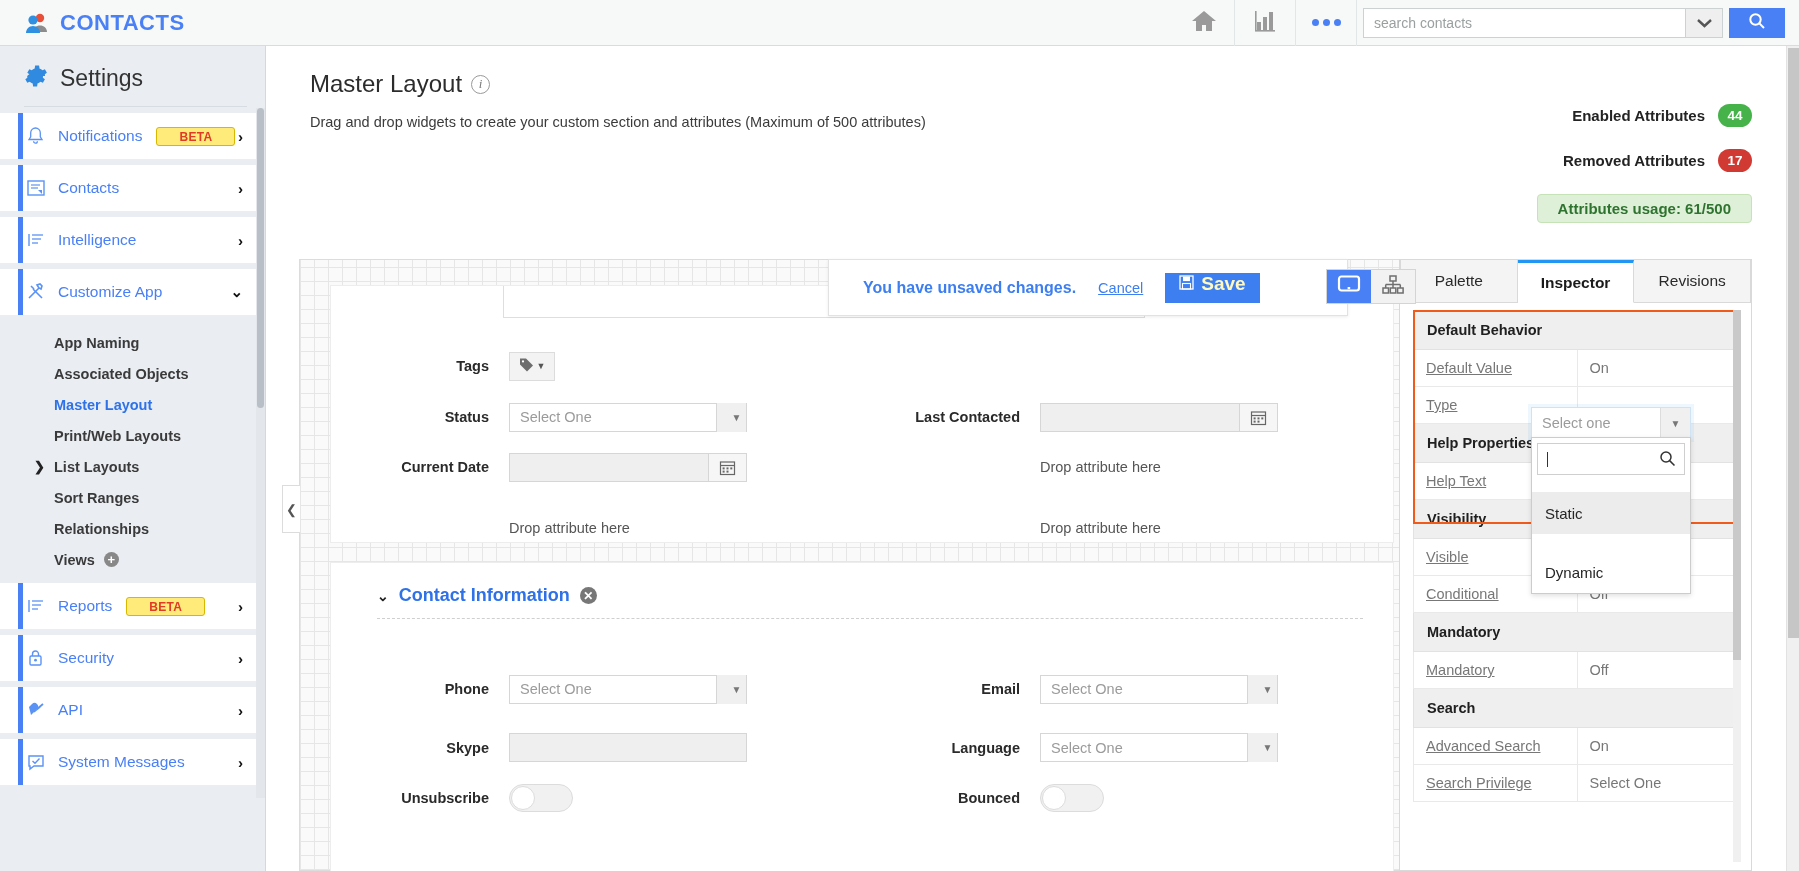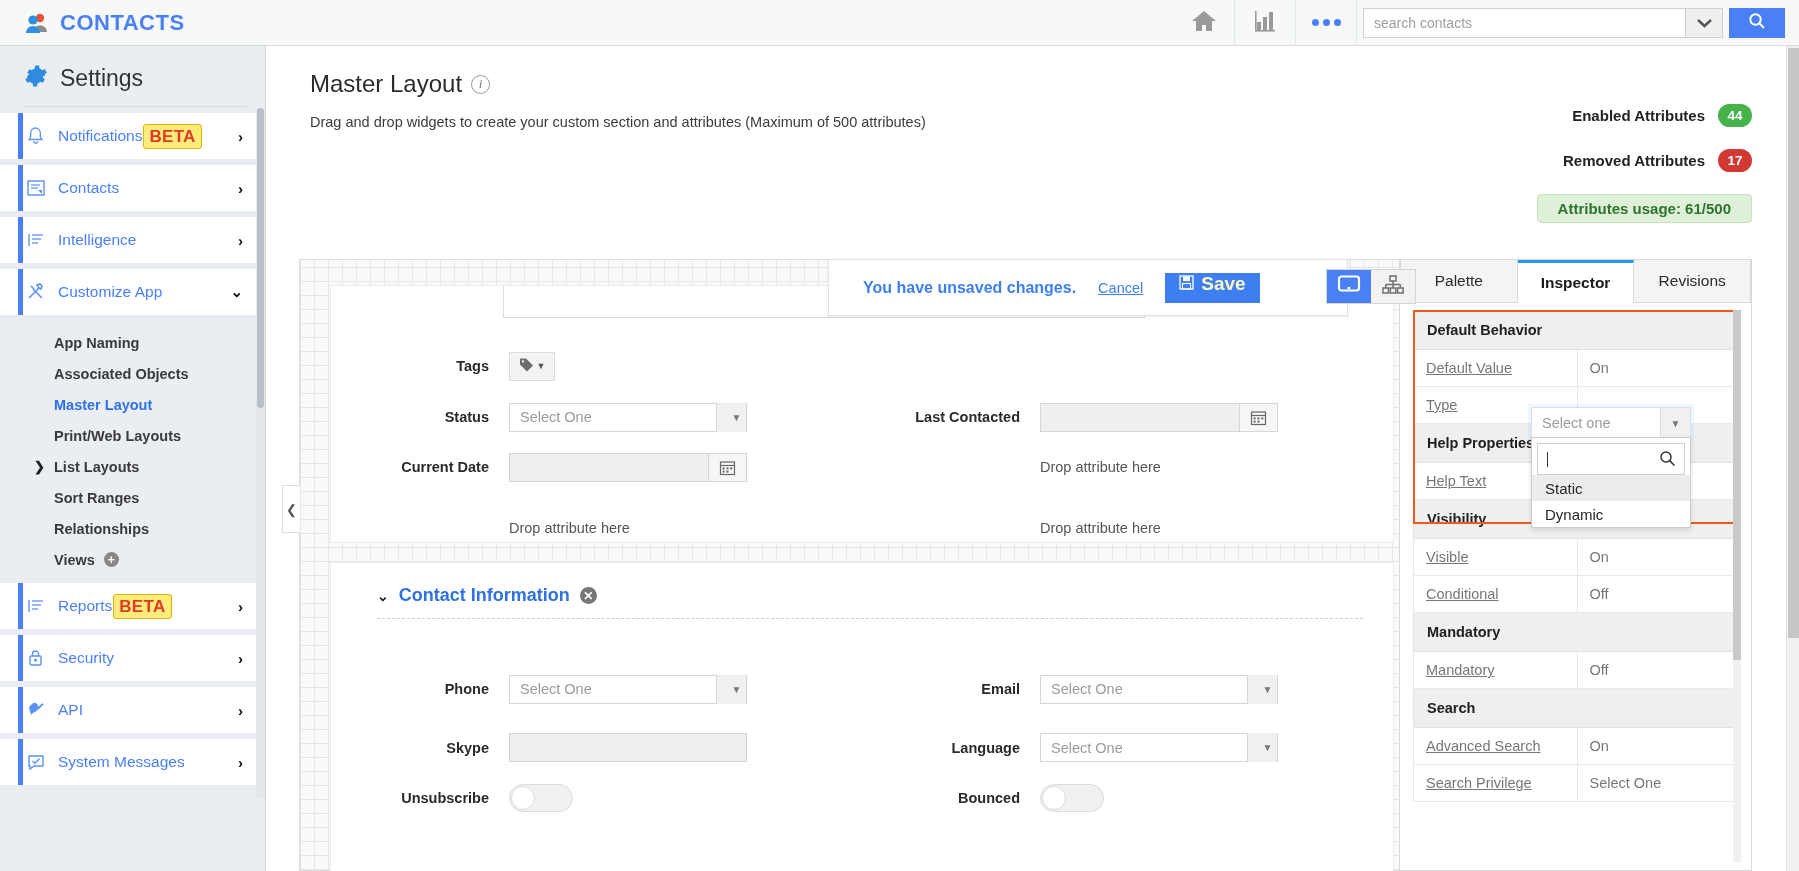--- a/index.html
+++ b/index.html
@@ -65,22 +65,22 @@
     display: flex; align-items: center; padding-left: 26px; margin-bottom: 6px;
     cursor: pointer;
   }
   .side-item::before {
     content: ""; position: absolute; left: 18px; top: 0; bottom: 0; width: 5px;
     background: #4a80f5;
   }
   .side-ico { width: 26px; display: flex; align-items: center; justify-content: flex-start; }
   .side-label { color: #4a80f5; font-size: 15.5px; margin-left: 6px; }
   .beta {
-    margin-left: 1px; background: #ffeb7a; border: 1px solid #d9b800; color: #e03b27;
-    font-size: 17px; font-weight: bold; padding: 2px 5px 1px; border-radius: 3px;
+    margin-left: 14px; background: #ffeb7a; border: 1px solid #d9b800; color: #e03b27;
+    font-size: 12px; font-weight: bold; padding: 2px 22px 1px; border-radius: 3px;
     letter-spacing: .3px;
   }
   .side-chevron { margin-left: auto; margin-right: 22px; color: #111; font-size: 15px; font-weight: bold; }
   .sublist { padding: 6px 0 8px 0; }
   .subitem {
     height: 31px; display: flex; align-items: center; padding-left: 54px;
     font-size: 14.5px; font-weight: bold; color: #3a3a3a; cursor: pointer;
   }
   .subitem.active { color: #2f72e8; }
   .subitem .sub-arrow { position: absolute; margin-left: -20px; font-size: 13px; color: #222; }
@@ -277,22 +277,22 @@
     background: #fff; border: 1px solid #cccccc; z-index: 31;
     box-shadow: 0 2px 5px rgba(0,0,0,.12);
   }
   .dd-search {
     height: 32px; margin: 5px 5px 0 5px; border: 1px solid #cfcfcf; background: #fff;
     display: flex; align-items: center; position: relative;
   }
   .dd-caret-bar { width: 1px; height: 15px; background: #333; margin-left: 9px; }
   .dd-search .mag { position: absolute; right: 8px; top: 6px; }
   .dd-opt {
-    height: 26px; display: flex; align-items: center; padding-left: 13px;
-    font-size: 15px; color: #262626; cursor: pointer;
+    height: 42px; display: flex; align-items: center; padding-left: 13px;
+    font-size: 15px; color: #262626; cursor: pointer; margin-top: 17px;
   }
   .dd-opt.hl { background: #ececec; }
 
   
   .page-scrollbar {
     position: absolute; right: 0; top: 46px; width: 13px; bottom: 0; background: #f0f0f0;
     border-left: 1px solid #e2e2e2;
   }
   .page-scrollbar i { position:absolute; top: 2px; left: 1px; width: 11px; height: 590px; background: #c6c6c6; display:block;}
 </style>

